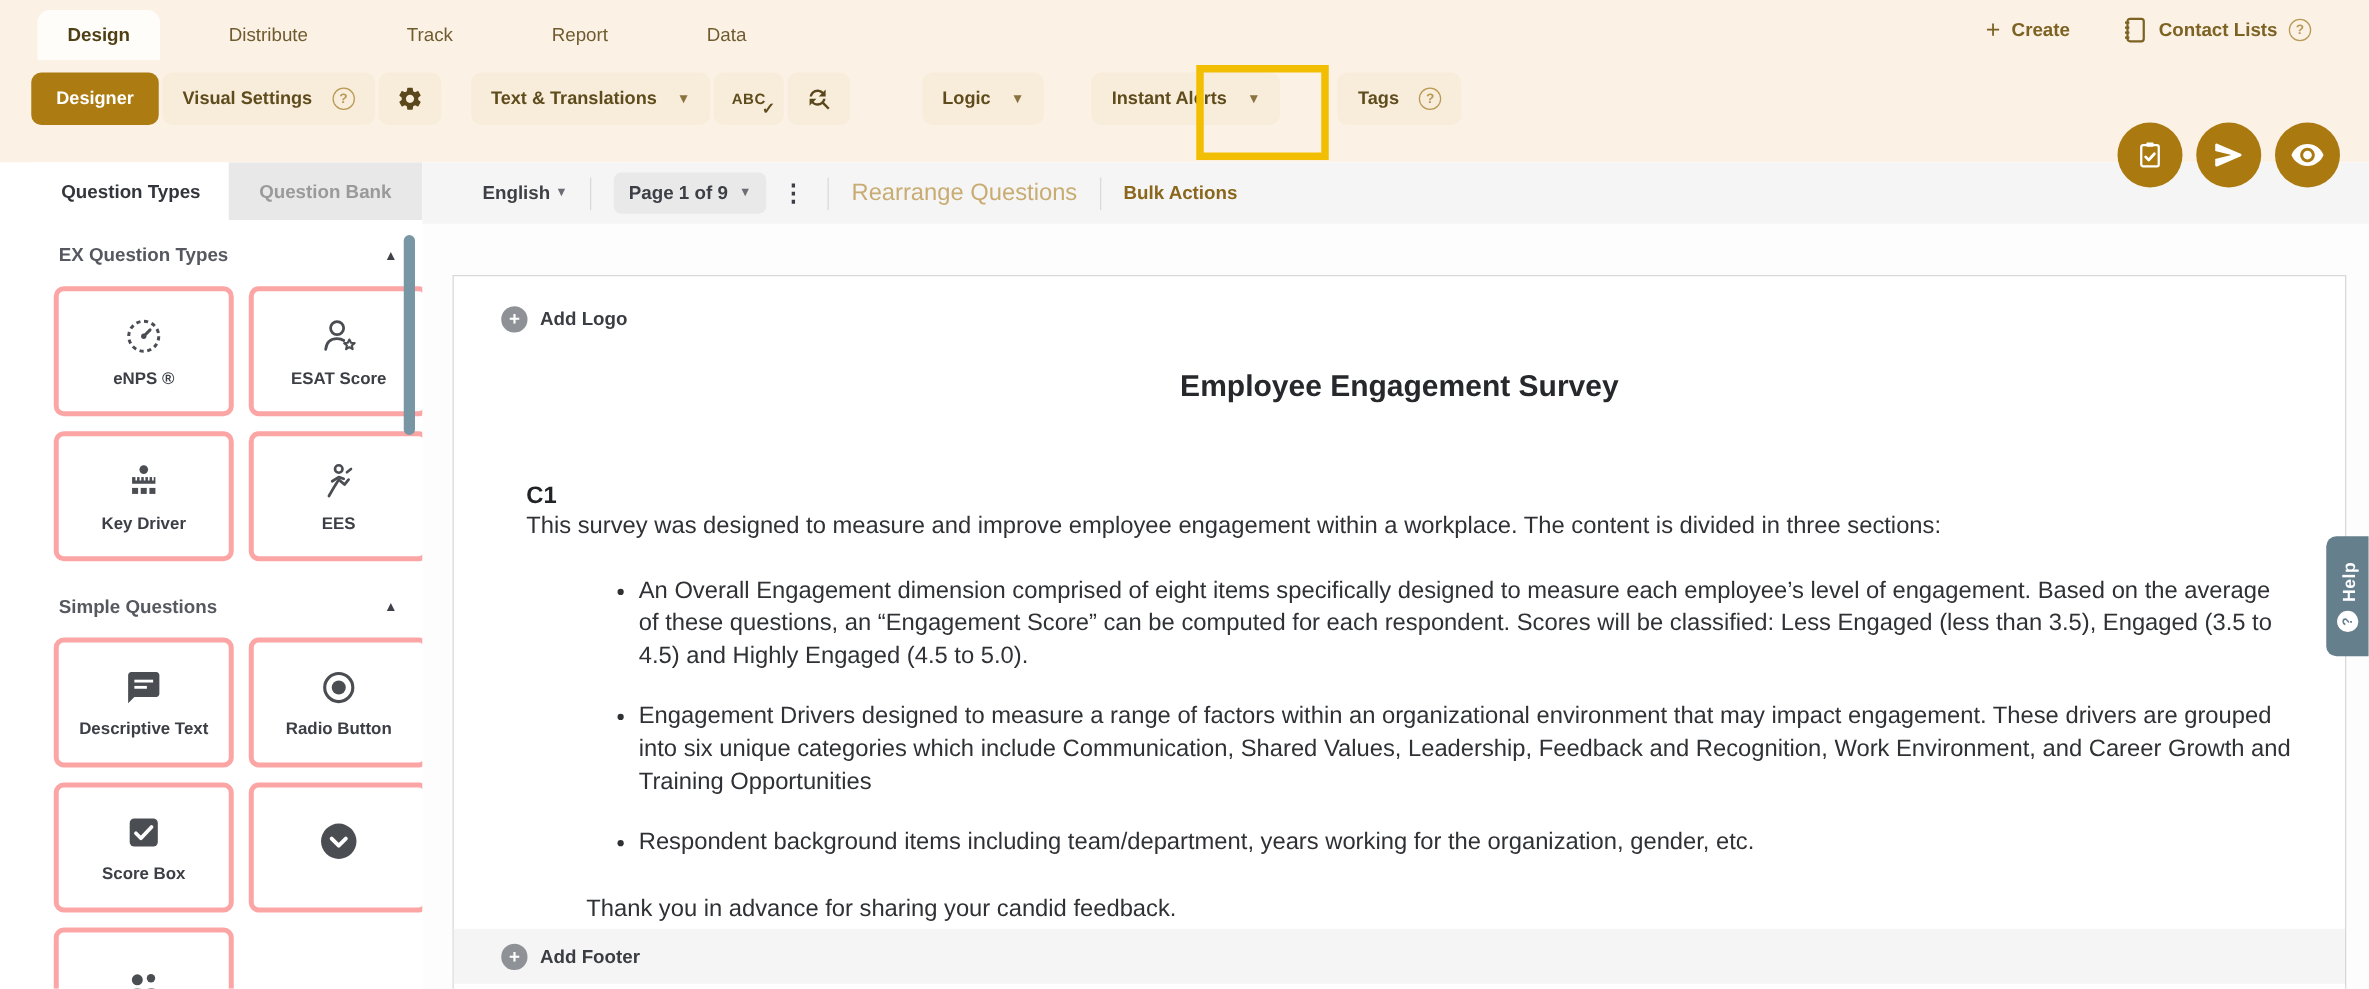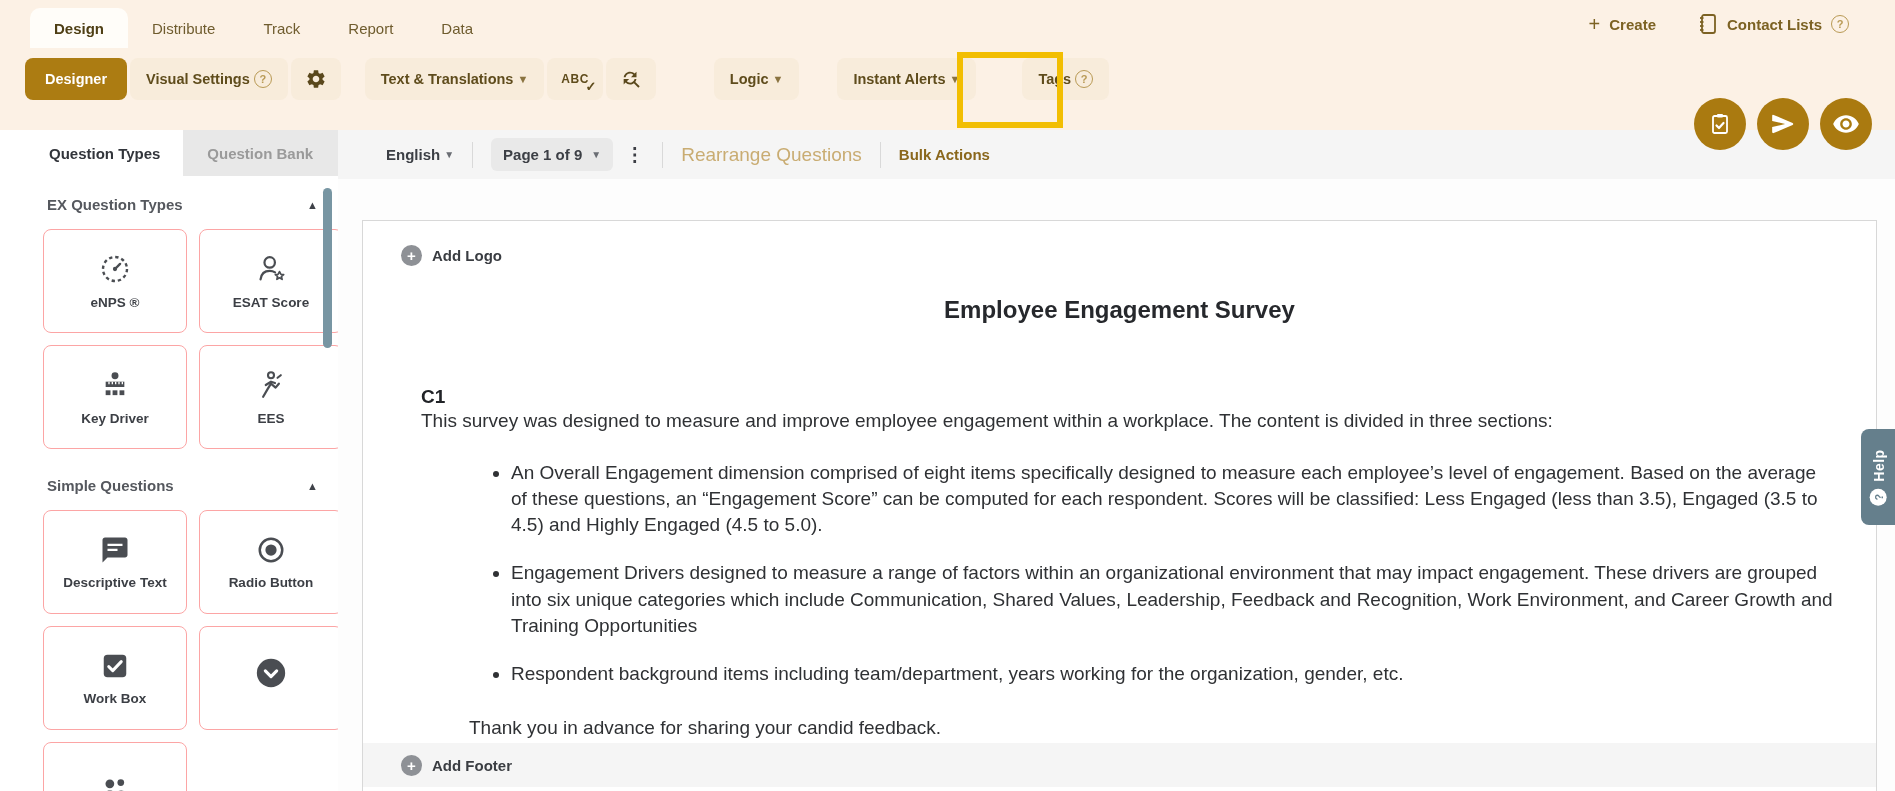--- a/index.html
+++ b/index.html
@@ -2,34 +2,34 @@
 <html><head>
 <meta charset="utf-8">
 <style>
   * { margin:0; padding:0; box-sizing:border-box; }
   html,body { width:1895px; height:791px; overflow:hidden; }
   body { font-family:"Liberation Sans", sans-serif; background:#fdfdfd; position:relative; }
 
   
   .top-area { background:#fcf1e5; height:130px; position:relative; }
 
-  .nav-row { height:48px; display:flex; align-items:stretch; padding-left:30px; }
+  .nav-row { height:48px; display:flex; align-items:stretch; padding-left:30px;gap:31px; }
   .nav-tab { display:flex; align-items:center; padding:0 24px; margin-top:8px;
              font-size:15px; color:#6f5c2e; font-weight:500; cursor:pointer; }
   .nav-tab.active { background:#fffdf9; border-radius:10px 10px 0 0; color:#4f3f15; font-weight:700; }
   .nav-right { margin-left:auto; display:flex; align-items:center; gap:42px; margin-right:46px; }
   .nav-action { display:flex; align-items:center; gap:9px; color:#7c6223; font-weight:600; font-size:15px; cursor:pointer; }
   .plus-glyph { font-size:20px; font-weight:400; line-height:1; }
   .q-circle { width:18px; height:18px; border:1.6px solid #b99a55; border-radius:50%;
               display:inline-flex; align-items:center; justify-content:center;
               font-size:11px; color:#b99a55; font-weight:700; }
 
   .toolbar-row { height:62px; display:flex; align-items:center; padding-left:25px; }
   .tbtn { background:#f8ecdb; border-radius:8px; height:42px; display:flex; align-items:center;
-          padding:0 16px; color:#5f4c1c; font-weight:600; font-size:14.5px; gap:4px; cursor:pointer; }
+          padding:0 16px; color:#5f4c1c; font-weight:600; font-size:14.5px; gap:16px; cursor:pointer; }
   .tbtn .caret { font-size:11px; color:#8a7340; }
   .btn-designer { background:#ac7c12; color:#fff; font-weight:700; border-radius:8px;
                   height:42px; display:flex; align-items:center; padding:0 20px; font-size:14.5px; cursor:pointer; }
   .tgap { width:3px; }
   .abc-wrap { position:relative; font-size:12px; font-weight:700; color:#5f4c1c; letter-spacing:.5px; }
   .abc-check { position:absolute; right:-8px; bottom:-8px; font-size:13px; font-weight:700; }
   .icon-btn { padding:0 14px; }
   .yellow-box { position:absolute; left:957px; top:52px; width:106px; height:76px;
                 border:6px solid #f2be02; pointer-events:none; z-index:5; }
 
@@ -44,21 +44,21 @@
   .sidebar { width:338px; background:#fff; flex:none; position:relative;padding-left:27px; }
   .side-tabs { display:flex; height:46px; }
   .side-tab { flex:1; display:flex; align-items:center; justify-content:center;
               font-size:15px; font-weight:700; color:#32353b; background:#fff; cursor:pointer; }
   .side-tab.inactive { background:#e8e8e8; color:#9a9a9a; font-weight:600; }
   .side-body { padding:20px 16px; height:615px; overflow:hidden; }
   .sec-head { display:flex; align-items:center; justify-content:space-between;
               color:#55585e; font-size:15px; font-weight:600; padding:0 4px; margin-bottom:16px; }
   .sec-arrow { font-size:11px; color:#3f4249; cursor:pointer; }
   .card-grid { display:grid; grid-template-columns:144px 144px; gap:12px 12px; margin-bottom:28px; }
-  .qcard { height:104px; border:1px solid #fca5a5; border-radius:8px; background:#fff;
+  .qcard { height:104px; border:4px solid #fca5a5; border-radius:8px; background:#fff;
            display:flex; flex-direction:column; align-items:center; justify-content:center;
            gap:10px; cursor:pointer; }
   .qcard-label { font-size:13.5px; color:#3c3f45; font-weight:600; }
   .side-scrollbar { position:absolute; right:6px; top:58px; width:9px; height:160px;
                     background:#7896a3; border-radius:5px; }
 
   .content { flex:1; background:#fdfdfd; position:relative; }
   .content-header { height:49px; background:#f5f5f5; display:flex; align-items:center; padding-left:48px; }
   .lang { display:flex; align-items:center; gap:4px; font-size:15px; font-weight:600; color:#3c3f45; cursor:pointer; }
   .caret-sm { font-size:10px; color:#6a6d73; }
@@ -307,21 +307,21 @@
           </span>
           <span class="qcard-label">Radio Button</span>
         </div>
         <div class="qcard">
           <span>
             <svg width="30" height="30" viewBox="0 0 24 24">
                 <rect x="3" y="3" width="18" height="18" rx="3" fill="#4a4d52"></rect>
                 <path d="M7 12.5l3.2 3.2L17 8.5" fill="none" stroke="#fff" stroke-width="2.4" stroke-linecap="round" stroke-linejoin="round"></path>
               </svg>
           </span>
-          <span class="qcard-label">Work Box</span>
+          <span class="qcard-label">Score Box</span>
         </div>
         <div class="qcard">
           <span>
             <svg width="34" height="34" viewBox="0 0 24 24">
                 <circle cx="12" cy="12" r="10" fill="#4a4d52"></circle>
                 <path d="M8 10.5l4 4 4-4" fill="none" stroke="#fff" stroke-width="2.2" stroke-linecap="round" stroke-linejoin="round"></path>
               </svg>
           </span>
           <span class="qcard-label"></span>
         </div>

